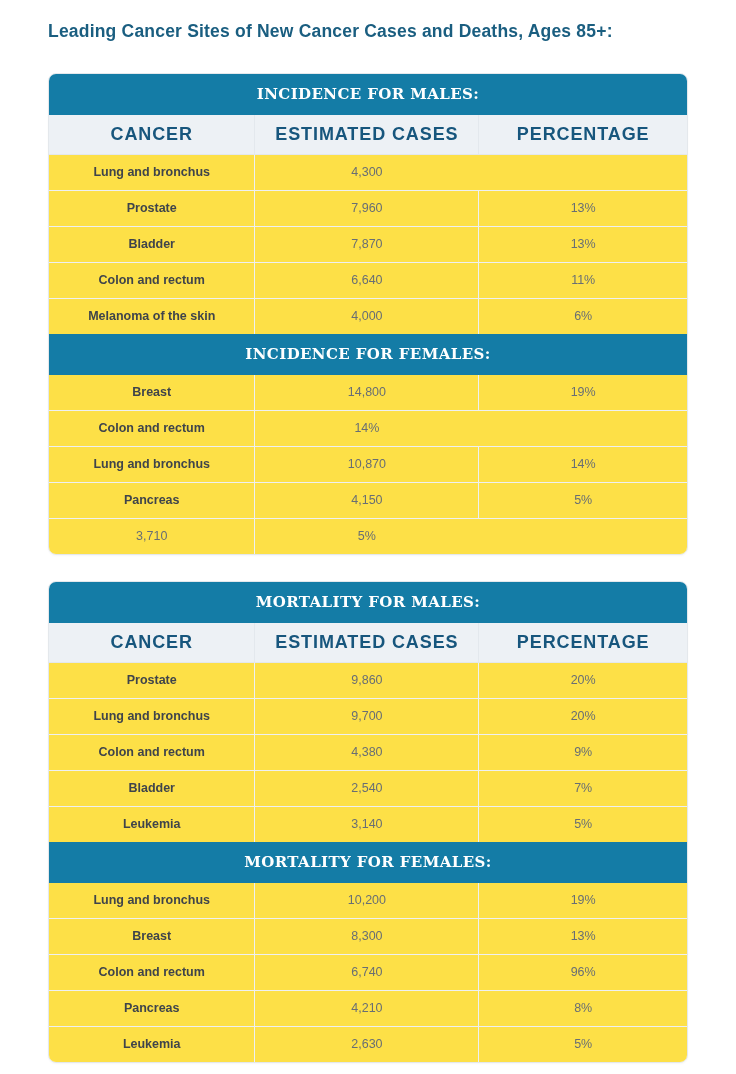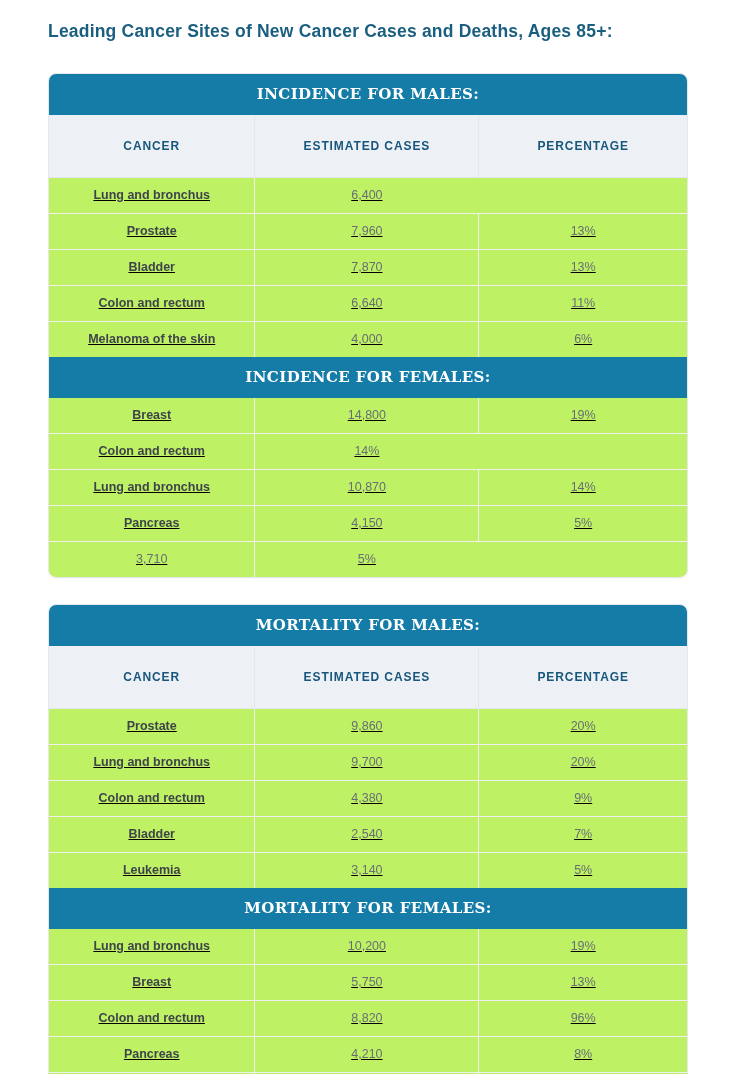--- a/index.html
+++ b/index.html
@@ -49,29 +49,29 @@
   }
   .cols,.row{
     display:grid;
     grid-template-columns:32.2% 35.1% 32.7%;
   }
   .cols{
     background:var(--colhead-bg);
     border-bottom:1px solid var(--colhead-border);
   }
   .col{
-    padding:24px 8px;
+    padding:9px 8px;
     text-align:center;
-    font-size:12px;
+    font-size:18px;
     font-weight:bold;
     letter-spacing:0.9px;
     color:var(--colhead-text);
   }
   .col + .col{border-left:1px solid var(--colhead-border);}
-  .row{background:#bef264;text-decoration:underline;}
+  .row{background:#fde047;}
   .row + .row{border-top:1px solid var(--inner-border);}
   .cell{
     padding:11px 8px;
     text-align:center;
     font-size:12.5px;
     line-height:13px;
   }
   .cell + .cell{border-left:1px solid var(--inner-border);}
   .cell.cancer{font-weight:bold;color:var(--label-text);}
   .cell.value{color:var(--value-text);}
@@ -84,21 +84,21 @@
   <div id="tables-root">
       <div class="card">
         <div class="band">INCIDENCE FOR MALES:</div>
         <div class="cols">
           <div class="col">CANCER</div>
           <div class="col">ESTIMATED CASES</div>
           <div class="col">PERCENTAGE</div>
         </div>
         <div class="row">
           <div class="cell cancer">Lung and bronchus</div>
-          <div class="cell value">6,400</div>
+          <div class="cell value">4,300</div>
         </div>
         <div class="row">
           <div class="cell cancer">Prostate</div>
           <div class="cell value">7,960</div>
           <div class="cell value">13%</div>
         </div>
         <div class="row">
           <div class="cell cancer">Bladder</div>
           <div class="cell value">7,870</div>
           <div class="cell value">13%</div>
@@ -171,26 +171,26 @@
           <div class="cell value">5%</div>
         </div>
         <div class="band">MORTALITY FOR FEMALES:</div>
         <div class="row">
           <div class="cell cancer">Lung and bronchus</div>
           <div class="cell value">10,200</div>
           <div class="cell value">19%</div>
         </div>
         <div class="row">
           <div class="cell cancer">Breast</div>
-          <div class="cell value">5,750</div>
+          <div class="cell value">8,300</div>
           <div class="cell value">13%</div>
         </div>
         <div class="row">
           <div class="cell cancer">Colon and rectum</div>
-          <div class="cell value">8,820</div>
+          <div class="cell value">6,740</div>
           <div class="cell value">96%</div>
         </div>
         <div class="row">
           <div class="cell cancer">Pancreas</div>
           <div class="cell value">4,210</div>
           <div class="cell value">8%</div>
         </div>
         <div class="row">
           <div class="cell cancer">Leukemia</div>
           <div class="cell value">2,630</div>

